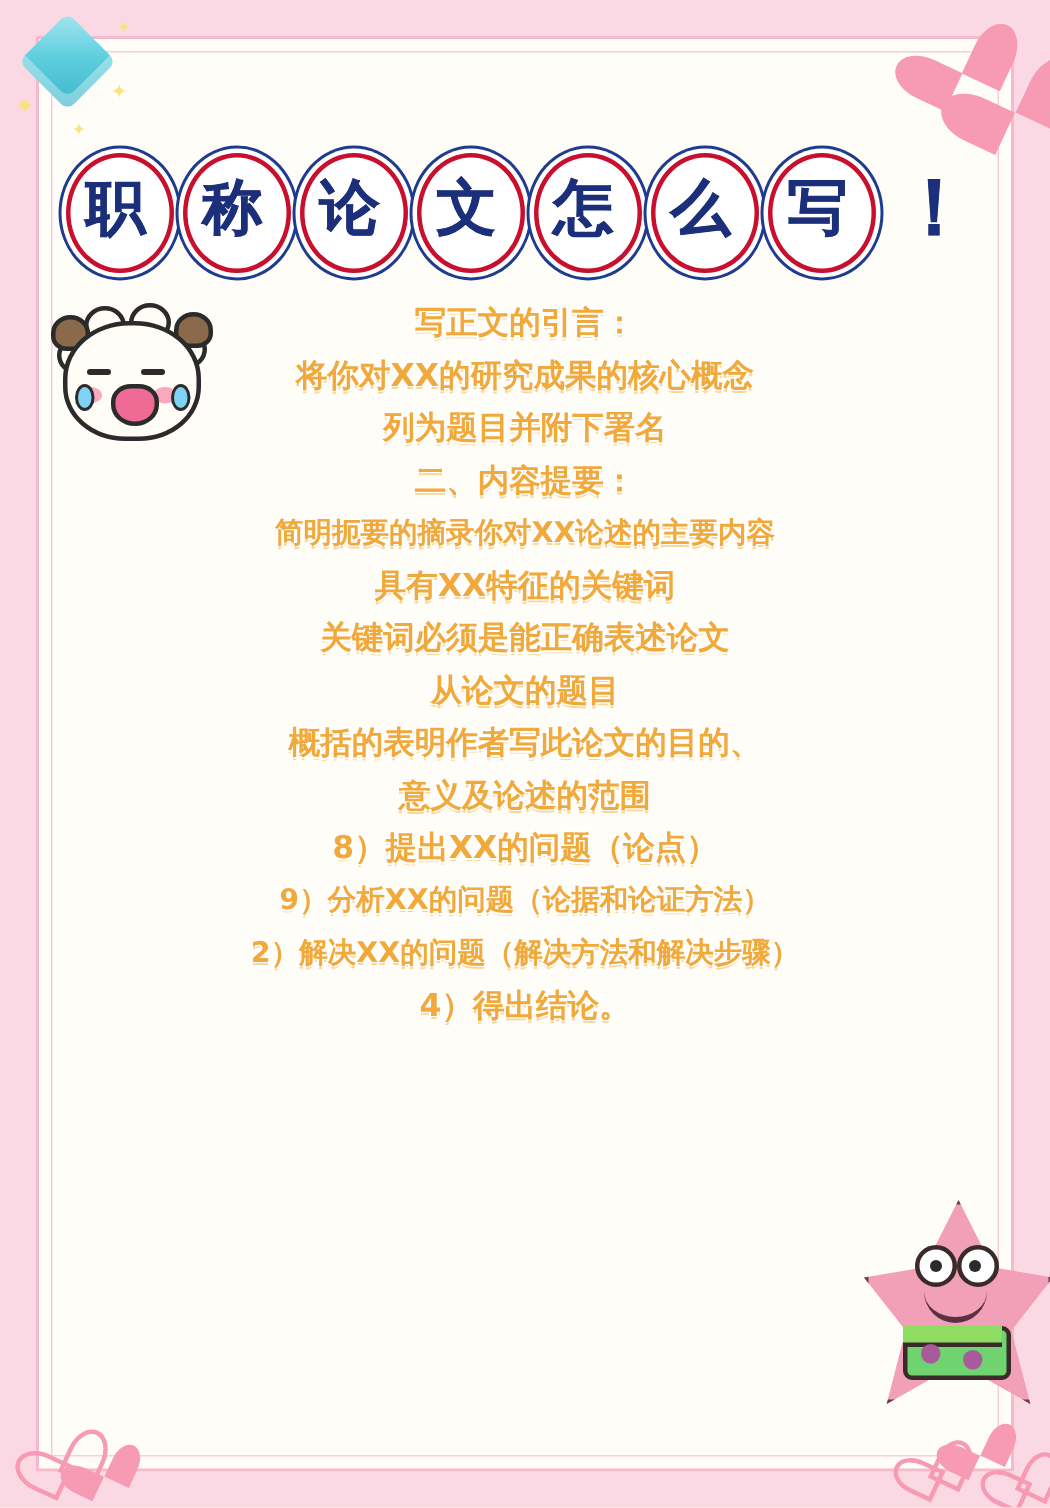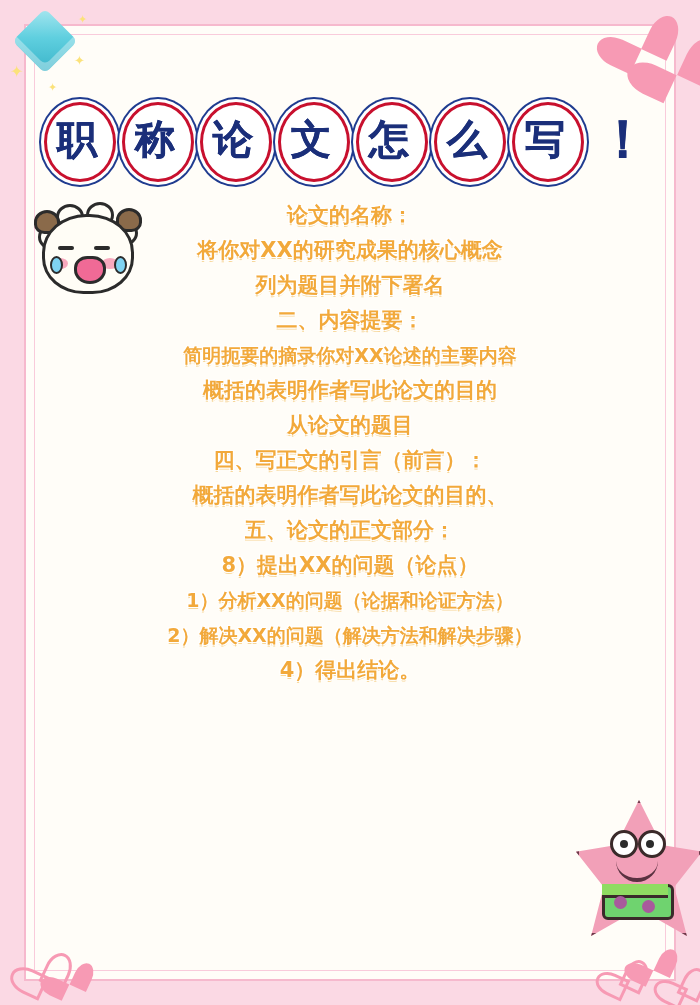--- a/index.html
+++ b/index.html
@@ -374,28 +374,28 @@
       <span class="ring"></span>
       <span class="ch">写</span>
     </div>
     <div class="title-badge bang">
 
       <span class="ch">！</span>
     </div>
   </div>
 
   <div class="content">
-    <div class="line heading">论文的名称：</div>
+    <div class="line heading">写正文的引言：</div>
     <div class="line">将你对XX的研究成果的核心概念</div>
     <div class="line">列为题目并附下署名</div>
     <div class="line heading">二、内容提要：</div>
     <div class="line sm">简明扼要的摘录你对XX论述的主要内容</div>
-    <div class="line">概括的表明作者写此论文的目的</div>
+    <div class="line">具有XX特征的关键词</div>
+    <div class="line">关键词必须是能正确表述论文</div>
     <div class="line">从论文的题目</div>
-    <div class="line heading">四、写正文的引言（前言）：</div>
     <div class="line">概括的表明作者写此论文的目的、</div>
-    <div class="line heading">五、论文的正文部分：</div>
+    <div class="line">意义及论述的范围</div>
     <div class="line">8）提出XX的问题（论点）</div>
-    <div class="line sm">1）分析XX的问题（论据和论证方法）</div>
+    <div class="line sm">9）分析XX的问题（论据和论证方法）</div>
     <div class="line sm">2）解决XX的问题（解决方法和解决步骤）</div>
     <div class="line">4）得出结论。</div>
   </div>
 </div>
 
 </body></html>

